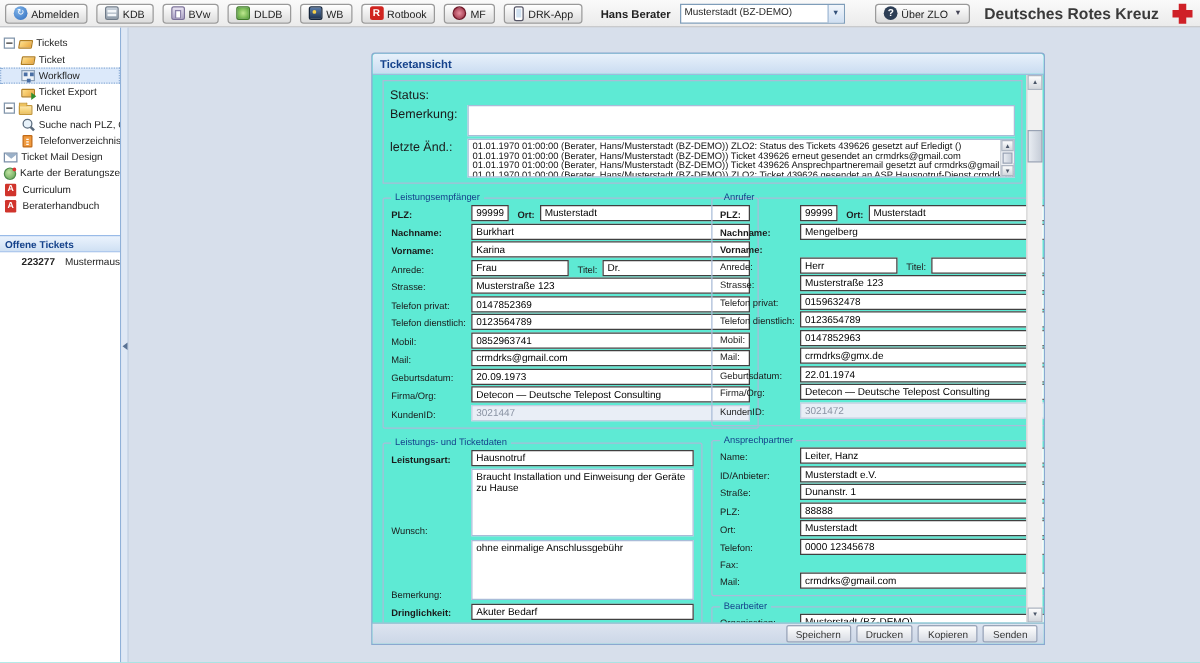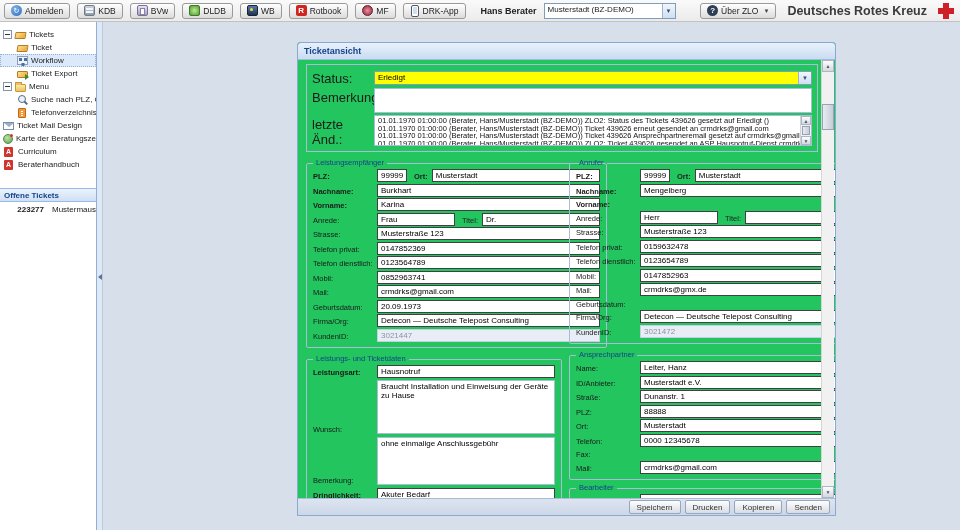--- a/index.html
+++ b/index.html
@@ -80,42 +80,42 @@
   .ot-rows{position:absolute;left:0;right:0;top:180px}
   .ot-row{display:flex;height:14px;align-items:center;font-size:8px;background:#fff;cursor:pointer}
   .ot-id{width:52px;text-align:right;font-weight:bold;padding-right:8px}
 
   
   .splitter{position:absolute;left:97px;top:22px;width:6px;bottom:0;background:#dfe8f5;border-right:1px solid #bccadd;cursor:col-resize}
   .splitter-arrow{position:absolute;top:252px;left:1px;width:0;height:0;border-top:3px solid transparent;border-bottom:3px solid transparent;border-right:4px solid #5a7294}
 
   
   .main{position:absolute;left:103px;top:22px;right:0;bottom:0;background:#d7dfeb}
-  .panel{position:absolute;left:194px;top:20px;width:539px;height:474px;border:1px solid #8aa8d0;background:#22c55e;border-radius:3px 3px 0 0}
+  .panel{position:absolute;left:194px;top:20px;width:539px;height:474px;border:1px solid #8aa8d0;background:#5eead4;border-radius:3px 3px 0 0}
   .panel-header{height:17px;background:linear-gradient(#e8f1fb,#cadcf1);border-bottom:1px solid #9ebcdd;color:#15428b;
     font-weight:bold;font-size:9px;line-height:16px;padding-left:6px;border-radius:3px 3px 0 0}
   .panel-body{position:absolute;left:0;top:17px;right:0;bottom:17px;overflow:hidden}
   .panel-content{position:absolute;left:8px;top:4px;right:17px}
   .panel-footer{position:absolute;left:0;bottom:0;right:0;height:17px;background:linear-gradient(#dde4f0,#ccd7e7);
     border-top:1px solid #aabcd6;display:flex;justify-content:flex-end;align-items:center;gap:4px;padding-right:5px}
   .fbtn{height:14px;font-family:inherit;font-size:8px;padding:0 7px;border:1px solid #9aa5b8;border-radius:2px;
     background:linear-gradient(#fefefe,#d8dce4);color:#333;cursor:pointer}
 
   
   .vscroll{position:absolute;top:0;right:1px;bottom:0;width:13px;background:#f1f1f1;border-left:1px solid #d5d5d5}
   .vs-up,.vs-down{position:absolute;left:0;right:0;height:12px;background:linear-gradient(#fdfdfd,#d4d8de);
     border:1px solid #aeb6c2;font-size:5px;text-align:center;line-height:11px;color:#4a5668;cursor:pointer}
   .vs-up{top:0}.vs-down{bottom:0}
   .vs-thumb{position:absolute;left:0;right:0;top:44px;height:26px;background:linear-gradient(90deg,#e8ecf2,#c6cdd8);border:1px solid #98a2b4;cursor:grab}
 
   
   .topbox{border:1px solid #aabcd6;padding:4px 5px;margin-bottom:7px}
   .trow{display:flex;align-items:center;margin-bottom:2px}
   .trow.ta{align-items:flex-start}
-  .tlabel{width:62px;flex:none;font-size:13px;color:#1a1a1a;padding-top:2px}
+  .tlabel{width:62px;flex:none;font-size:10px;color:#1a1a1a;padding-top:2px}
   .status-sel{flex:1;height:14px}
   .status-sel .sel-text{font-weight:normal;color:#000}
   .tta{flex:1;border:1px solid #a9bcd8;background:#fff;font-family:inherit;font-size:8px;padding:1px 3px;resize:none}
   .log-wrap{flex:1;position:relative;display:flex}
   .log-ta{width:100%;height:31px;border:1px solid #a9bcd8;background:#fff;font-family:inherit;font-size:7.5px;line-height:7.5px;
     padding:1px 14px 1px 3px;resize:none;white-space:pre;overflow:hidden;color:#111}
   .mini-scroll{position:absolute;right:1px;top:1px;bottom:1px;width:11px;background:#eef0f4;border-left:1px solid #cfd4da;display:flex;flex-direction:column}
   .ms-up,.ms-down{height:9px;font-size:5px;text-align:center;line-height:9px;background:linear-gradient(#fdfdfd,#d4d8de);border:1px solid #aeb6c2;color:#4a5668}
   .ms-thumb{height:9px;margin:1px;background:linear-gradient(90deg,#e8ecf2,#c6cdd8);border:1px solid #98a2b4}
   .ms-down{margin-top:auto}
@@ -253,24 +253,20 @@
 </div>
 
 <div class="main">
   <div class="panel">
     <div class="panel-header">Ticketansicht</div>
     <div class="panel-body">
       <div class="panel-content">
         <div class="topbox">
           <div class="trow">
             <span class="tlabel">Status:</span>
-            <div class="sel status-sel" style="background: rgb(255, 255, 0);">
-              <span class="sel-text">Erledigt</span>
-              <span class="sel-btn">▼</span>
-            </div>
           </div>
           <div class="trow ta">
             <span class="tlabel">Bemerkung:</span>
             <textarea class="tta" style="height: 25px;"></textarea>
           </div>
           <div class="trow ta" style="margin-bottom:0">
             <span class="tlabel">letzte Änd.:</span>
             <div class="log-wrap">
               <textarea class="log-ta" id="log-ta" readonly="" wrap="off" style="">01.01.1970 01:00:00 (Berater, Hans/Musterstadt (BZ-DEMO)) ZLO2: Status des Tickets 439626 gesetzt auf Erledigt ()
 01.01.1970 01:00:00 (Berater, Hans/Musterstadt (BZ-DEMO)) Ticket 439626 erneut gesendet an crmdrks@gmail.com
@@ -404,20 +400,21 @@
                   <div class="frow">
                     <span class="flabel">Mobil:</span>
                     <input class="fin" value="0147852963" style="">
                   </div>
                   <div class="frow">
                     <span class="flabel">Mail:</span>
                     <input class="fin" value="crmdrks@gmx.de" style="">
                   </div>
                   <div class="frow">
                     <span class="flabel">Geburtsdatum:</span>
+                    <input class="fin" value="22.01.1974" style="">
                   </div>
                   <div class="frow">
                     <span class="flabel">Firma/Org:</span>
                     <input class="fin" value="Detecon — Deutsche Telepost Consulting" style="">
                   </div>
                   <div class="frow">
                     <span class="flabel">KundenID:</span>
                     <input class="fin" disabled="" value="3021472" style="">
                   </div>
                 </div>

